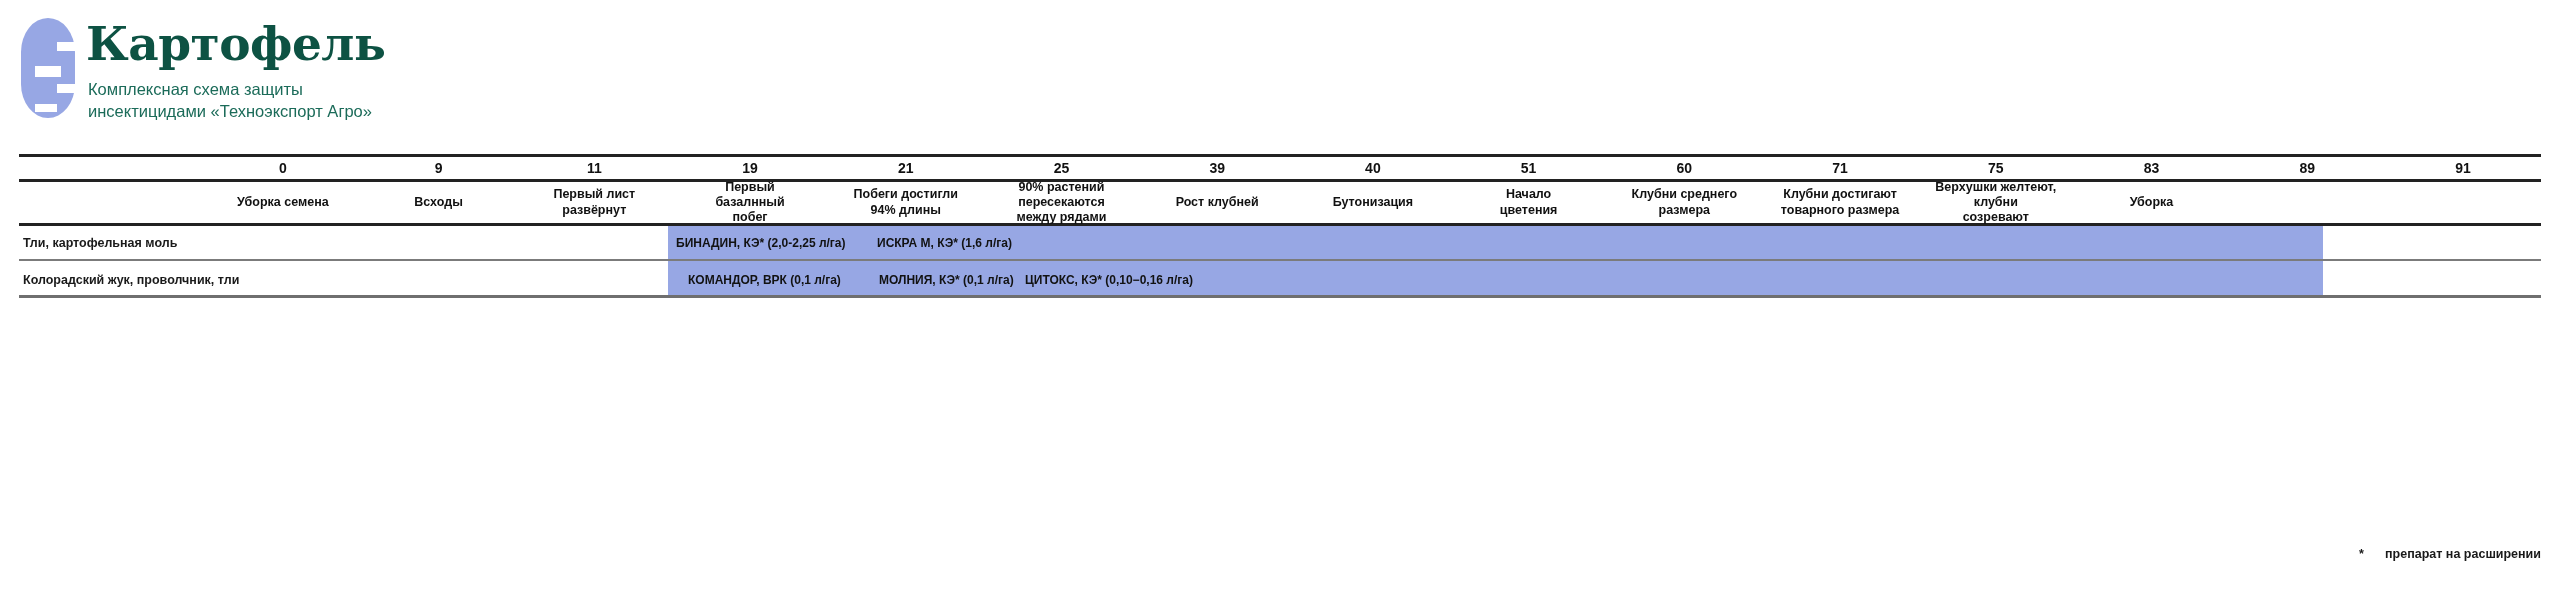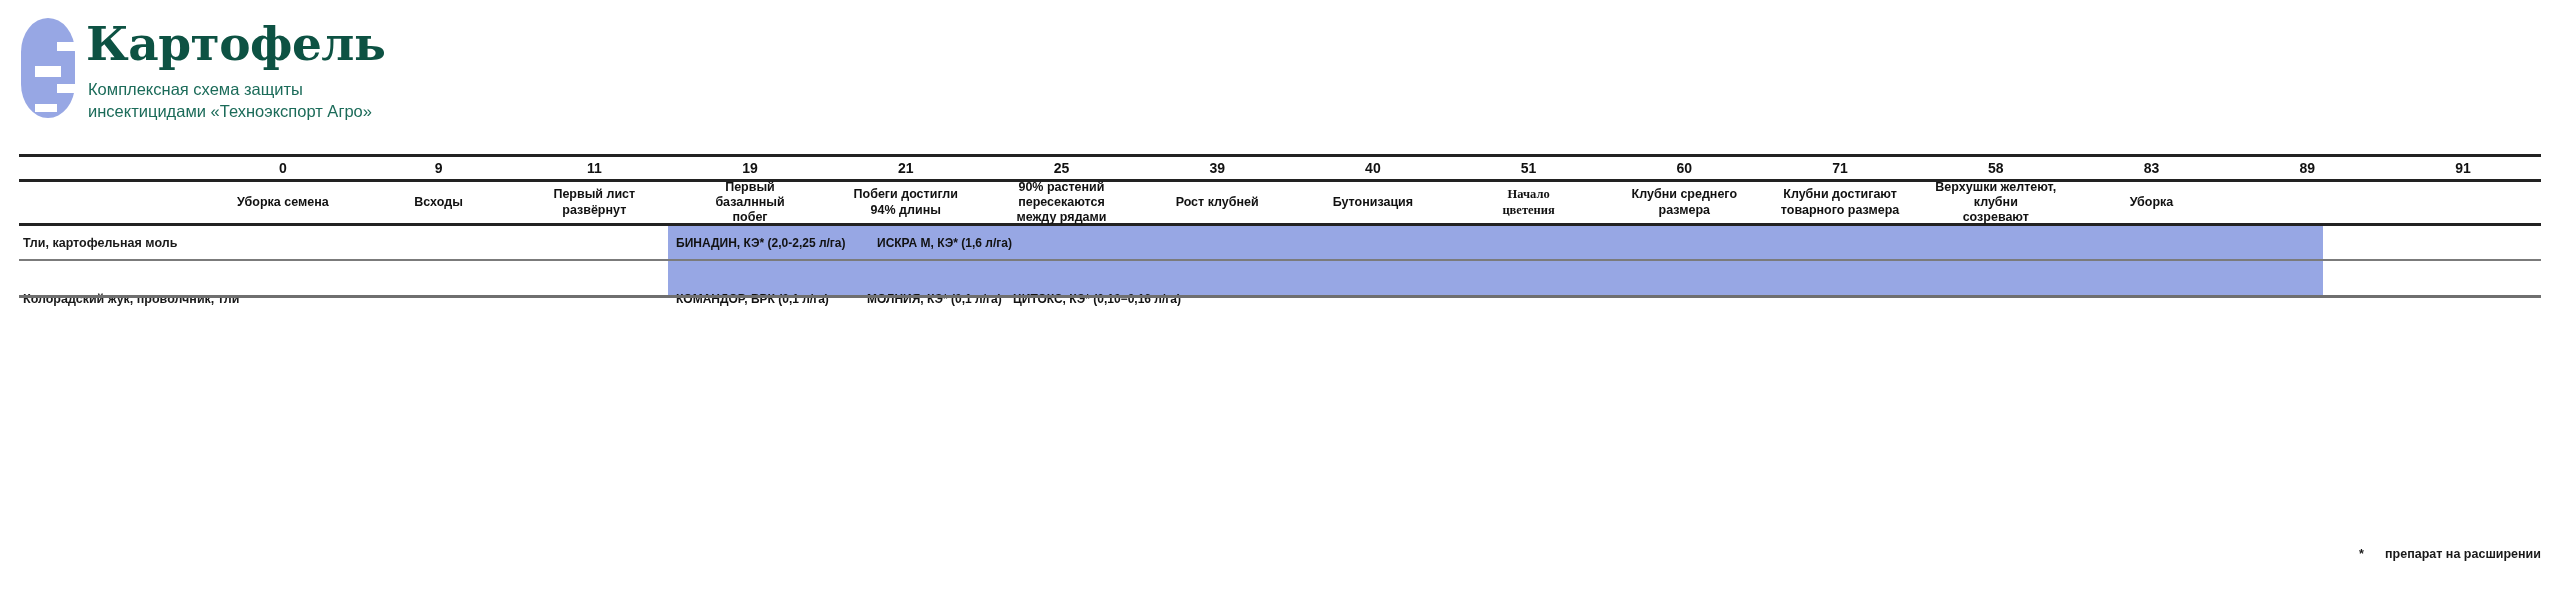--- a/index.html
+++ b/index.html
@@ -130,21 +130,21 @@
   .band-2 { left: 649px; top: 107px; width: 1655px; height: 34px; }
 
   .pest-row {
     position: absolute;
     left: 0;
     width: 2522px;
     display: flex;
     align-items: center;
   }
   .pest-row-1 { top: 72px; height: 33px; }
-  .pest-row-2 { top: 123px; height: 44px; }
+  .pest-row-2 { top: 104px; height: 44px; gap: 12px; }
 
   .pest-label {
     width: 649px;
     box-sizing: border-box;
     padding-left: 4px;
     font-size: 12.5px;
     font-weight: 600;
     color: #1a1a1a;
     white-space: nowrap;
   }
@@ -204,42 +204,42 @@
       <div class="cell num-cell" style="width: 155.733px;">9</div>
       <div class="cell num-cell" style="width: 155.733px;">11</div>
       <div class="cell num-cell" style="width: 155.733px;">19</div>
       <div class="cell num-cell" style="width: 155.733px;">21</div>
       <div class="cell num-cell" style="width: 155.733px;">25</div>
       <div class="cell num-cell" style="width: 155.733px;">39</div>
       <div class="cell num-cell" style="width: 155.733px;">40</div>
       <div class="cell num-cell" style="width: 155.733px;">51</div>
       <div class="cell num-cell" style="width: 155.733px;">60</div>
       <div class="cell num-cell" style="width: 155.733px;">71</div>
-      <div class="cell num-cell" style="width: 155.733px;">58</div>
+      <div class="cell num-cell" style="width: 155.733px;">75</div>
       <div class="cell num-cell" style="width: 155.733px;">83</div>
       <div class="cell num-cell" style="width: 155.733px;">89</div>
       <div class="cell num-cell" style="width: 155.733px;">91</div>
     </div>
   <div class="stage-names">
       <div class="cell name-cell" style="width: 186px;"></div>
       <div class="cell name-cell" style="width: 155.733px;">Уборка семена</div>
       <div class="cell name-cell" style="width: 155.733px;">Всходы</div>
       <div class="cell name-cell" style="width: 155.733px;">Первый лист
 развёрнут</div>
       <div class="cell name-cell" style="width: 155.733px;">Первый
 базалнный
 побег</div>
       <div class="cell name-cell" style="width: 155.733px;">Побеги достигли
 94% длины</div>
       <div class="cell name-cell" style="width: 155.733px;">90% растений
 пересекаются
 между рядами</div>
       <div class="cell name-cell" style="width: 155.733px;">Рост клубней</div>
       <div class="cell name-cell" style="width: 155.733px;">Бутонизация</div>
-      <div class="cell name-cell" style="width: 155.733px; font-family: Liberation Serif, serif;">Начало
+      <div class="cell name-cell" style="width: 155.733px;">Начало
 цветения</div>
       <div class="cell name-cell" style="width: 155.733px;">Клубни среднего
 размера</div>
       <div class="cell name-cell" style="width: 155.733px;">Клубни достигают
 товарного размера</div>
       <div class="cell name-cell" style="width: 155.733px;">Верхушки желтеют,
 клубни
 созревают</div>
       <div class="cell name-cell" style="width: 155.733px;">Уборка</div>
     </div>

